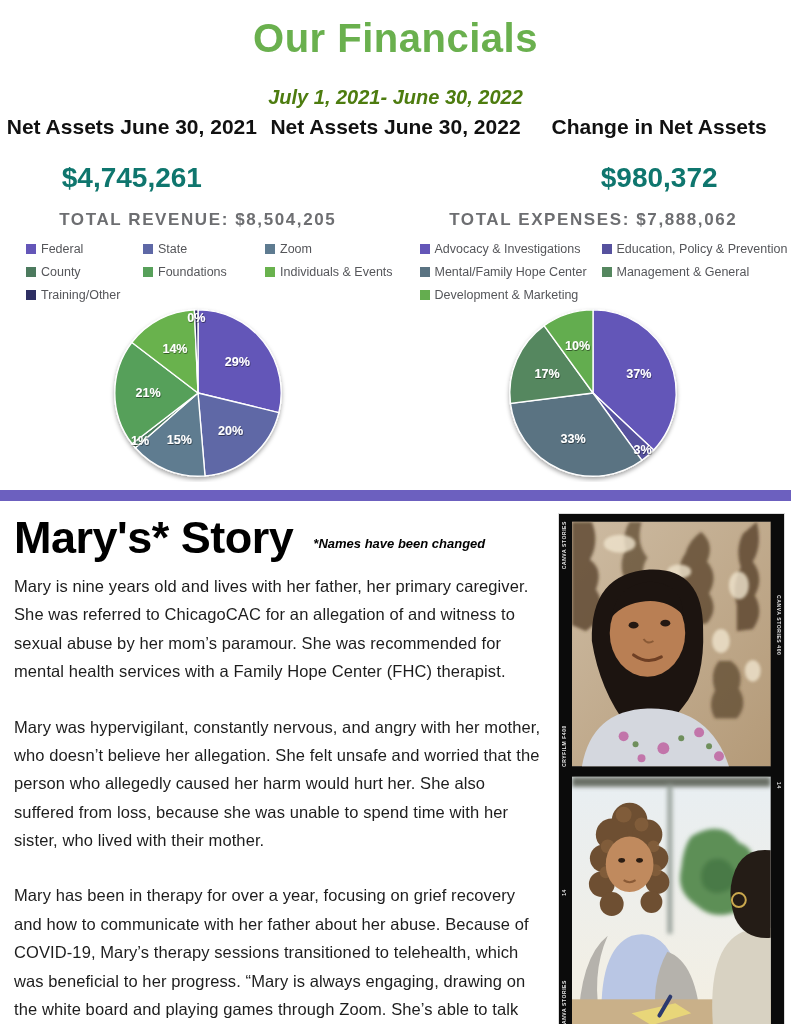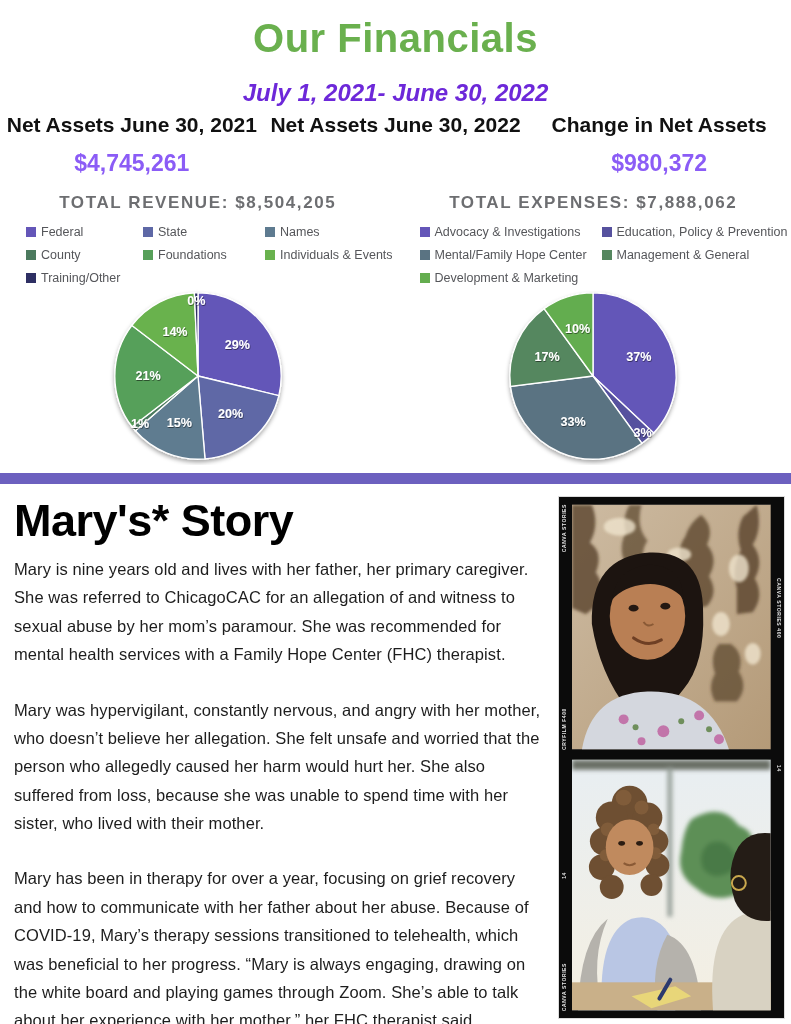--- a/index.html
+++ b/index.html
@@ -1,24 +1,24 @@
 <!DOCTYPE html>
 <html><head>
 <meta charset="utf-8">
 <style>
   html,body{margin:0;padding:0;background:#ffffff;}
   body{width:791px;height:1024px;overflow:hidden;font-family:"Liberation Sans",sans-serif;color:#1d1d1d;position:relative;}
 
   
   .page-title{margin-top:16px;text-align:center;font-size:40px;font-weight:800;color:#6ab04e;letter-spacing:.5px;}
-  .subtitle{margin-top:18px;text-align:center;font-size:24px;font-weight:600;font-style:italic;color:#6d28d9;}
+  .subtitle{margin-top:25px;text-align:center;font-size:20px;font-weight:600;font-style:italic;color:#4d7c0f;}
   .stats{display:grid;grid-template-columns:1fr 1fr 1fr;margin-top:6px;}
   .stat{text-align:center;}
   .stat-label{font-size:21px;font-weight:800;color:#111;}
-  .stat-value{font-size:23px;font-weight:600;margin-top:13px;color:#8b5cf6;}
+  .stat-value{font-size:28px;font-weight:600;margin-top:23px;color:#0f766e;}
 
   
   .charts{display:grid;grid-template-columns:1fr 1fr;margin-top:16px;}
   .chart-panel{position:relative;}
   .chart-title{text-align:center;font-size:17px;font-weight:700;letter-spacing:1.6px;color:#6d6e71;}
   .legend{display:grid;row-gap:9px;margin-top:12px;}
   .panel-revenue .legend{grid-template-columns:117px 122px 1fr;margin-left:26px;}
   .panel-expenses .legend{grid-template-columns:182px 1fr;margin-left:24px;}
   .legend-item{display:flex;align-items:center;gap:5px;font-size:12.5px;color:#55565a;white-space:nowrap;}
   .swatch{width:10px;height:10px;flex:0 0 10px;}
@@ -76,21 +76,21 @@
         <span class="legend-item">
           <span class="swatch" style="background: rgb(100, 86, 184);"></span>
           <span>Federal</span>
         </span>
         <span class="legend-item">
           <span class="swatch" style="background: rgb(94, 104, 166);"></span>
           <span>State</span>
         </span>
         <span class="legend-item">
           <span class="swatch" style="background: rgb(94, 123, 144);"></span>
-          <span>Names</span>
+          <span>Zoom</span>
         </span>
         <span class="legend-item">
           <span class="swatch" style="background: rgb(76, 122, 94);"></span>
           <span>County</span>
         </span>
         <span class="legend-item">
           <span class="swatch" style="background: rgb(87, 160, 90);"></span>
           <span>Foundations</span>
         </span>
         <span class="legend-item">
@@ -181,20 +181,21 @@
       </div>
   </div>
 </div>
 
 <div class="divider"></div>
 
 <div class="story">
   <div class="story-text">
     <div class="story-head">
       <span class="story-title">Mary's* Story</span>
+      <span class="story-note">*Names have been changed</span>
     </div>
     <div>
         <p>Mary is nine years old and lives with her father, her primary caregiver. She was referred to ChicagoCAC for an allegation of and witness to sexual abuse by her mom’s paramour. She was recommended for mental health services with a Family Hope Center (FHC) therapist.</p>
         <p>Mary was hypervigilant, constantly nervous, and angry with her mother, who doesn’t believe her allegation. She felt unsafe and worried that the person who allegedly caused her harm would hurt her. She also suffered from loss, because she was unable to spend time with her sister, who lived with their mother.</p>
         <p>Mary has been in therapy for over a year, focusing on grief recovery and how to communicate with her father about her abuse. Because of COVID-19, Mary’s therapy sessions transitioned to telehealth, which was beneficial to her progress. “Mary is always engaging, drawing on the white board and playing games through Zoom. She’s able to talk about her experience with her mother,” her FHC therapist said.</p>
       </div>
   </div>
 
   <div class="photos">
     <div class="film">

